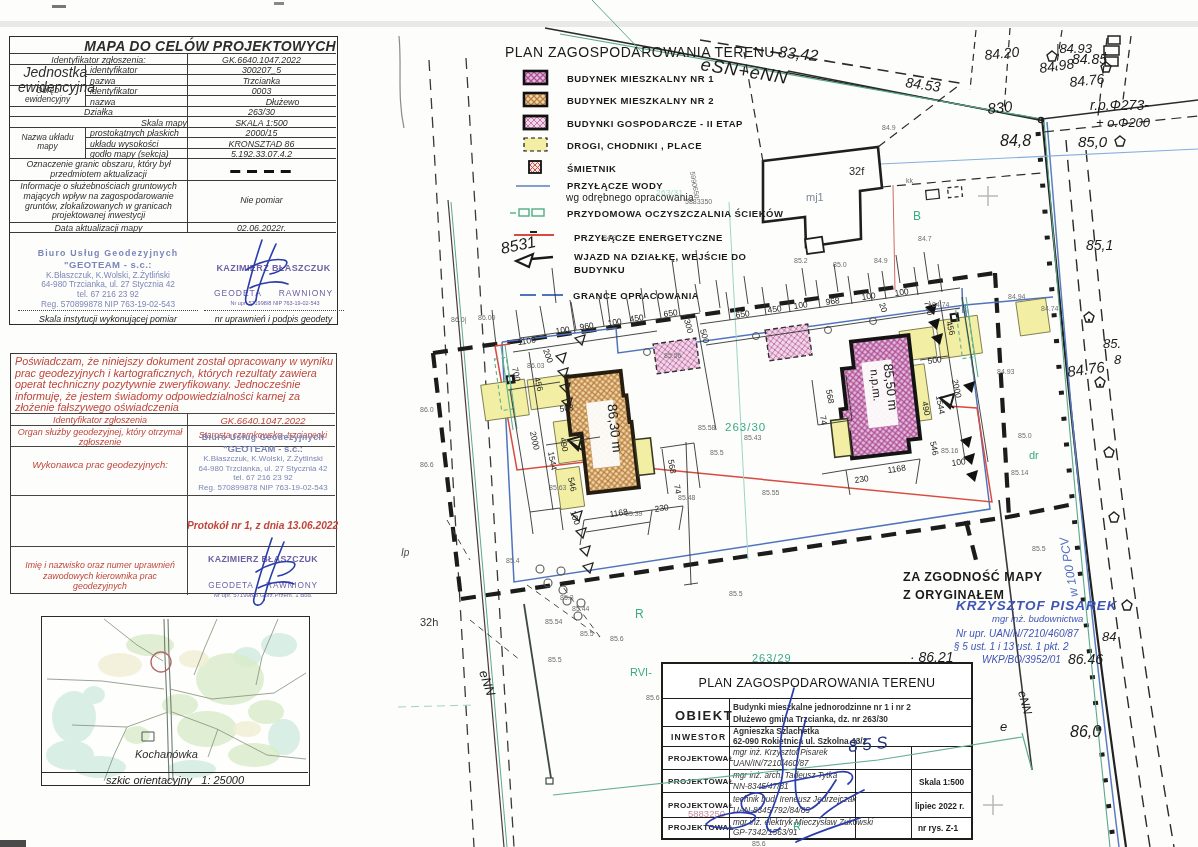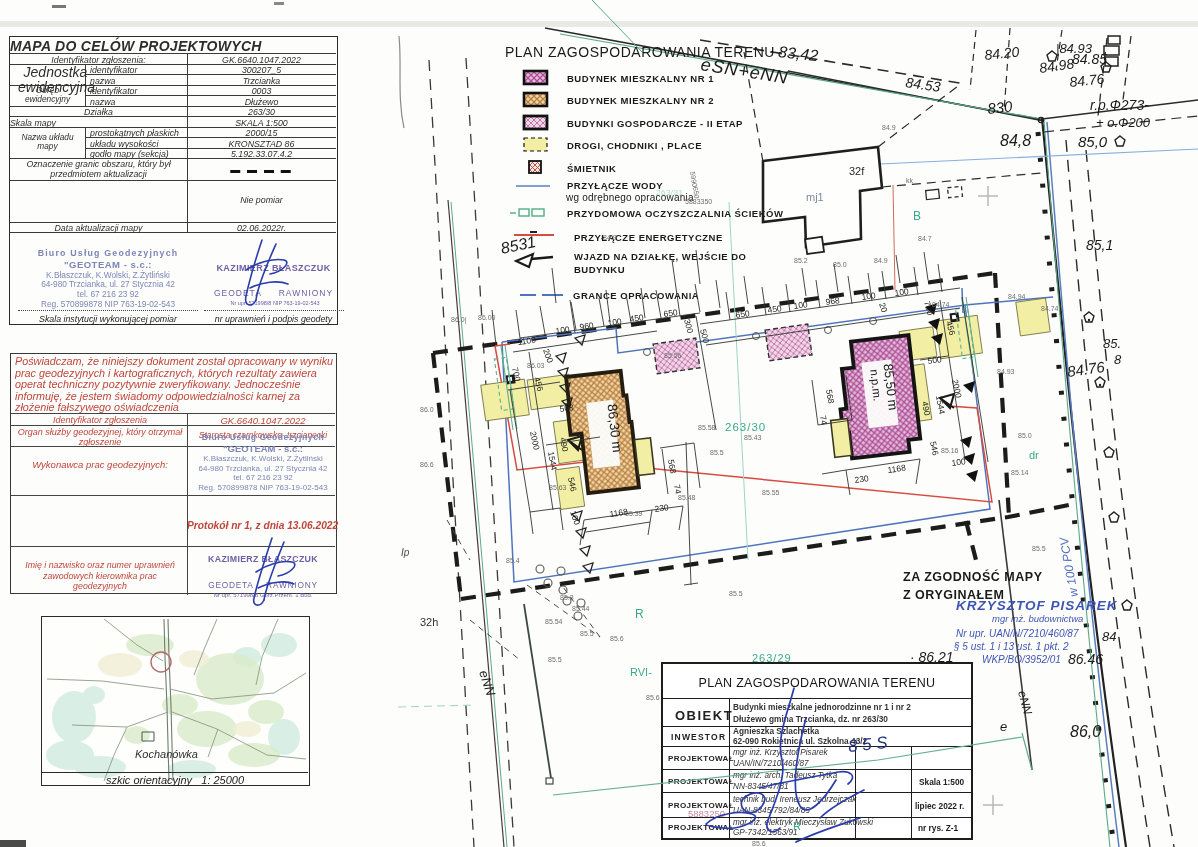--- a/index.html
+++ b/index.html
@@ -16,21 +16,21 @@
 <div class="abs" style="left:0;top:21px;width:1198px;height:6px;background:#e9e9e6;"></div>
 
 <div class="abs" style="left:0;top:840px;width:26px;height:7px;background:#4a4a4a;"></div>
 
 <div class="abs" style="left:52px;top:5px;width:14px;height:3px;background:#777;"></div>
 
 <div class="abs" style="left:274px;top:2px;width:10px;height:3px;background:#888;"></div>
 
 <div class="abs" style="left:9px;top:36px;width:329px;height:289px;border:1.5px solid #2a2a2a;box-sizing:border-box;font-style:italic;color:#2d2d2d;">
 
-  <div class="abs" style="left:0;top:1px;width:326px;text-align:left;font-size:14px;font-weight:bold;letter-spacing:.3px;">MAPA DO CELÓW PROJEKTOWYCH</div>
+  <div class="abs" style="left:0;top:1px;width:326px;text-align:right;font-size:14px;font-weight:bold;letter-spacing:.3px;">MAPA DO CELÓW PROJEKTOWYCH</div>
 
   <div class="abs" style="left:0;top:16px;width:326px;border-top:1.2px solid #3a3a3a;"></div>
   <div class="abs" style="left:0;top:26.5px;width:326px;border-top:1px solid #3a3a3a;"></div>
   <div class="abs" style="left:75px;top:37px;width:251px;border-top:1px solid #3a3a3a;"></div>
   <div class="abs" style="left:0;top:47.5px;width:326px;border-top:1px solid #3a3a3a;"></div>
   <div class="abs" style="left:75px;top:58px;width:251px;border-top:1px solid #3a3a3a;"></div>
   <div class="abs" style="left:0;top:68.5px;width:326px;border-top:1px solid #3a3a3a;"></div>
   <div class="abs" style="left:0;top:79px;width:326px;border-top:1px solid #3a3a3a;"></div>
   <div class="abs" style="left:0;top:89.5px;width:326px;border-top:1px solid #3a3a3a;"></div>
   <div class="abs" style="left:75px;top:100px;width:251px;border-top:1px solid #3a3a3a;"></div>
@@ -48,35 +48,36 @@
   <div class="abs" style="left:177px;top:17.5px;width:149px;text-align:center;font-size:8.8px;">GK.6640.1047.2022</div>
   <div class="abs" style="left:8px;top:28px;width:75px;text-align:center;font-size:14px;line-height:1.1;">Jednostka<br>ewidencyjna</div>
   <div class="abs" style="left:80px;top:28px;font-size:8.8px;">identyfikator</div>
   <div class="abs" style="left:177px;top:28px;width:149px;text-align:center;font-size:8.8px;">300207_5</div>
   <div class="abs" style="left:80px;top:38.5px;font-size:8.8px;">nazwa</div>
   <div class="abs" style="left:177px;top:38.5px;width:149px;text-align:center;font-size:8.8px;">Trzcianka</div>
   <div class="abs" style="left:0;top:49px;width:75px;text-align:center;font-size:8.3px;line-height:1.1;">Obręb<br>ewidencyjny</div>
   <div class="abs" style="left:80px;top:49px;font-size:8.8px;">identyfikator</div>
   <div class="abs" style="left:177px;top:49px;width:149px;text-align:center;font-size:8.8px;">0003</div>
   <div class="abs" style="left:80px;top:59.5px;font-size:8.8px;">nazwa</div>
-  <div class="abs" style="left:177px;top:59.5px;width:149px;text-align:center;font-size:8.8px;">Dłużewo</div>
+  <div class="abs" style="left:177px;top:59.5px;width:149px;text-align:center;font-size:8.8px;padding-left:21px;">Dłużewo</div>
   <div class="abs" style="left:0;top:70px;width:177px;text-align:center;font-size:8.8px;">Działka</div>
   <div class="abs" style="left:177px;top:70px;width:149px;text-align:center;font-size:8.8px;">263/30</div>
-  <div class="abs" style="left:0;top:80.5px;width:177px;text-align:left;font-size:8.8px;">Skala mapy</div>
+  <div class="abs" style="left:0;top:80.5px;width:177px;text-align:right;font-size:8.8px;">Skala mapy</div>
   <div class="abs" style="left:177px;top:80.5px;width:149px;text-align:center;font-size:8.8px;">SKALA 1:500</div>
   <div class="abs" style="left:0;top:96px;width:75px;text-align:center;font-size:8.3px;line-height:1.1;">Nazwa układu<br>mapy</div>
   <div class="abs" style="left:80px;top:91px;font-size:8.8px;white-space:nowrap;">prostokątnych płaskich</div>
   <div class="abs" style="left:177px;top:91px;width:149px;text-align:center;font-size:8.8px;">2000/15</div>
   <div class="abs" style="left:80px;top:101.5px;font-size:8.8px;">układu wysokości</div>
   <div class="abs" style="left:177px;top:101.5px;width:149px;text-align:center;font-size:8.8px;">KRONSZTAD 86</div>
   <div class="abs" style="left:80px;top:112px;font-size:8.8px;">godło mapy (sekcja)</div>
   <div class="abs" style="left:177px;top:112px;width:149px;text-align:center;font-size:8.8px;">5.192.33.07.4.2</div>
   <div class="abs" style="left:0;top:123px;width:177px;text-align:center;font-size:8.8px;line-height:1.12;">Oznaczenie granic obszaru, który był<br>przedmiotem aktualizacji</div>
 
   <div class="abs" style="left:177px;top:127px;width:149px;text-align:center;font-weight:bold;font-size:10px;letter-spacing:2px;color:#111;">▬ ▬ ▬ ▬</div>
+  <div class="abs" style="left:0;top:145px;width:177px;text-align:center;font-size:8.7px;line-height:1.13;">Informacje o służebnościach  gruntowych<br>mających wpływ na zagospodarowanie<br>gruntów, zlokalizowanych w granicach<br>projektowanej inwestycji</div>
   <div class="abs" style="left:177px;top:158px;width:149px;text-align:center;font-size:8.8px;">Nie pomiar</div>
   <div class="abs" style="left:0;top:185.5px;width:177px;text-align:center;font-size:8.8px;">Data aktualizacji mapy</div>
   <div class="abs" style="left:177px;top:185.5px;width:149px;text-align:center;font-size:8.8px;">02.06.2022r.</div>
 
   <div class="abs blue-stamp" style="left:8px;top:211px;width:180px;text-align:center;font-size:8.3px;line-height:1.18;font-style:normal;">
    <b style="font-size:8.8px;letter-spacing:1.2px;">Biuro Usług Geodezyjnych</b><br>
    <b style="font-size:9.5px;letter-spacing:.5px;">"GEOTEAM - s.c.:</b><br>
    K.Błaszczuk, K.Wolski, Z.Żytliński<br>
    64-980 Trzcianka, ul. 27 Stycznia 42<br>
    tel. 67 216 23 92<br>

